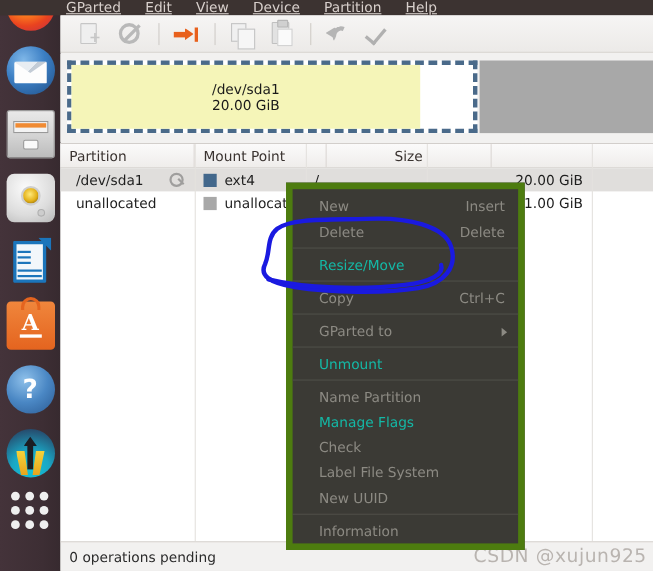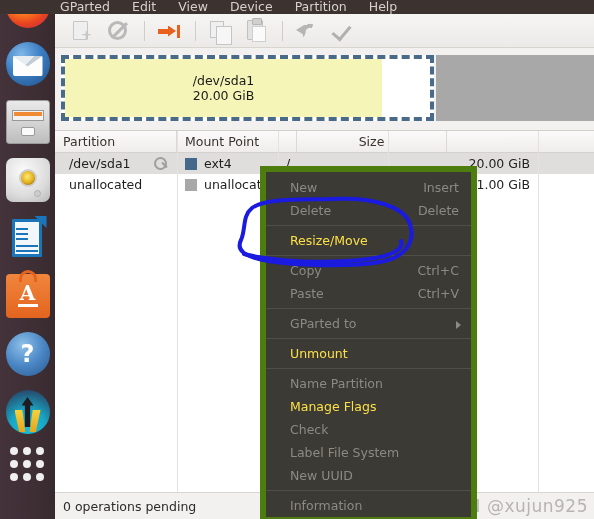--- a/index.html
+++ b/index.html
@@ -142,21 +142,21 @@
     position: absolute; left: 55px; top: 0; width: 539px; height: 519px;
     background: #f2f1f0;
   }
   .menubar {
     position: absolute; left: -55px; top: 0; width: 594px; height: 14px;
     background: #3c3331; color: #d8d0cc;
     font-size: 12.5px; line-height: 14px;
     display: flex; align-items: flex-end;
     padding-left: 60px; overflow: hidden;
   }
-  .menubar span { margin-right: 22px; white-space: nowrap; }
+  .menubar span { margin-right: 22px; white-space: nowrap; text-decoration: underline; }
 
   .toolbar {
     position: absolute; left: 0; top: 14px; width: 539px; height: 34px;
     background: linear-gradient(to bottom, #f6f5f4 0%, #eceae8 100%);
     border-bottom: 1px solid #d8d4d0;
     display: flex; align-items: center; padding-left: 10px;
   }
   .tb-btn { width: 34px; height: 28px; position: relative; margin-right: 2px; }
   .tb-sep { width: 1px; height: 20px; background: #d0ccc8; margin: 0 7px; }
 
@@ -255,21 +255,21 @@
     font-size: 12.5px; color: #2b2b2b; }
 
   
   .ctxmenu {
     position: absolute; left: 260px; top: 166px; width: 217px;
     background: #3b3a35; border: 6px solid #4d7c0f;
     padding: 4px 0 0 0; z-index: 40;
     font-size: 12.5px;
   }
   .mi { position: relative; height: 23px; display: flex; align-items: center;
-    padding-left: 24px; padding-right: 10px; color: #fde047; white-space: nowrap; }
+    padding-left: 24px; padding-right: 10px; color: #14b8a6; white-space: nowrap; }
   .mi.disabled { color: #8c8a83; }
   .mi .accel { position: absolute; right: 12px; top: 0; height: 23px;
     display: flex; align-items: center; color: #8c8a83; }
   .mi .subarrow { position: absolute; right: 10px; top: 9px; width: 0; height: 0;
     border-left: 5px solid #8c8a83; border-top: 4px solid transparent;
     border-bottom: 4px solid transparent; }
   .msep { height: 1px; background: #4f4e48; margin: 3px 0; }
 
   
   .annot { position: absolute; left: 0; top: 0; width: 594px; height: 519px;
@@ -443,24 +443,20 @@
         <span class="accel">Delete</span>
       </div>
       <div class="msep"></div>
       <div class="mi">
         <span>Resize/Move</span>
       </div>
       <div class="msep"></div>
       <div class="mi disabled">
         <span>Copy</span>
         <span class="accel">Ctrl+C</span>
-      </div>
-      <div class="mi disabled">
-        <span>Paste</span>
-        <span class="accel">Ctrl+V</span>
       </div>
       <div class="msep"></div>
       <div class="mi disabled">
         <span>GParted to</span>
         <span class="subarrow"></span>
       </div>
       <div class="msep"></div>
       <div class="mi">
         <span>Unmount</span>
       </div>

